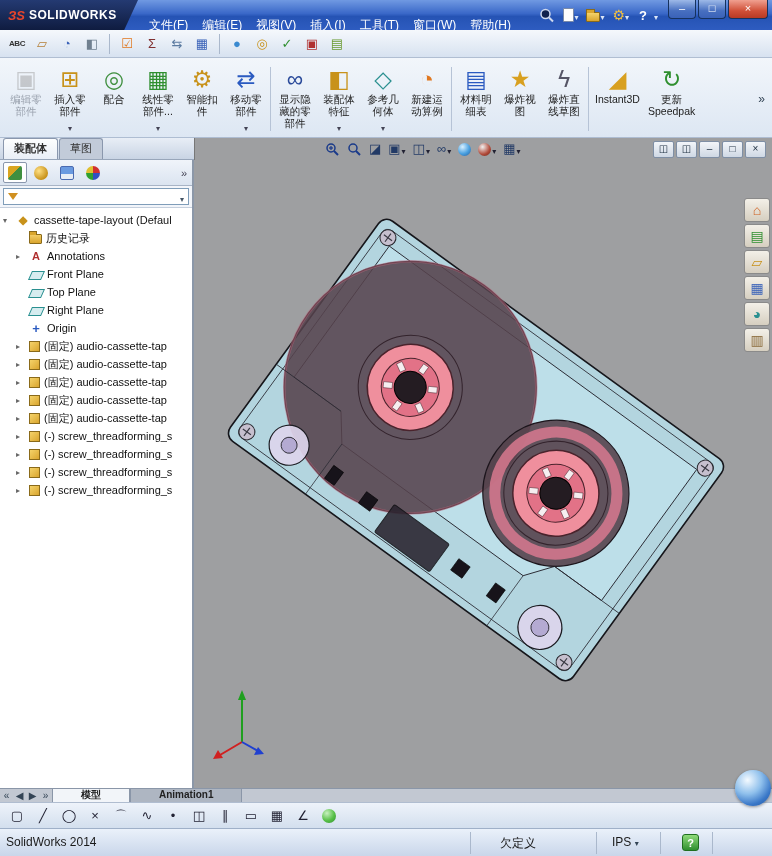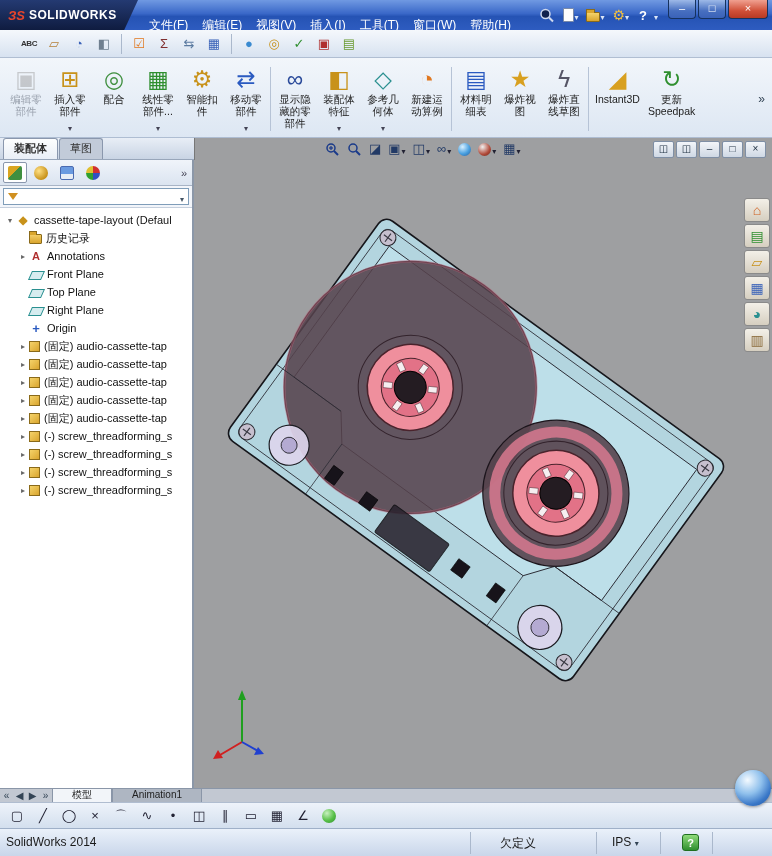--- a/index.html
+++ b/index.html
@@ -32,21 +32,21 @@
   .help-btn{ font-size:13px; font-weight:bold; color:#fff; padding:0 5px; }
   .winbtns{ display:flex; margin-left:8px; margin-right:4px; align-self:flex-start; }
   .winbtn{ width:28px; height:19px; border:1px solid #16325e; border-top:none;
     border-radius:0 0 4px 4px; background:linear-gradient(#9db9e8,#476fc0 60%,#3a62b8);
     color:#fff; font-size:11px; line-height:17px; text-align:center; margin-left:2px; }
   .winbtn.close{ width:40px; background:linear-gradient(#f0a090,#d05038 60%,#b83a24); }
 
   
   .toolbar2{ position:absolute; left:0; top:30px; width:772px; height:28px;
     background:linear-gradient(#f5f8fc,#d7e2f0); border-bottom:1px solid #b0bed2;
-    display:flex; align-items:center; padding-left:17px; gap:1px; }
+    display:flex; align-items:center; padding-left:5px; gap:1px; }
   .t2{ min-width:24px; height:24px; display:flex; align-items:center; justify-content:center;
     font-size:13px; border:1px solid transparent; border-radius:2px; }
   .t2.small{ font-size:8px; font-weight:bold; letter-spacing:-.5px; }
   .sep-v{ width:1px; height:20px; background:#aab8cc; margin:0 4px; }
   .c-dark{color:#333}.c-tan{color:#b5803a}.c-blue{color:#3a62b8}.c-gray{color:#708090}
   .c-orange{color:#e07820}.c-maroon{color:#803030}.c-steel{color:#5a7aa0}
   .c-gold{color:#c8921a}.c-green{color:#2f8f2f}.c-red{color:#b03030}.c-olive{color:#6a9a30}
   .c-ball{color:#3a8ad0}
 
   
@@ -106,21 +106,21 @@
   .filter-row{ height:22px; padding:2px 3px; border-bottom:1px solid #c5cfdd; background:#f2f5fa; }
   .filter-box{ height:17px; border:1px solid #7f9db9; background:#fff; display:flex;
     align-items:center; padding:0 4px; gap:4px; }
   .funnel{ width:0; height:0; border-left:5px solid transparent; border-right:5px solid transparent;
     border-top:7px solid #d09020; }
   .filter-input{ flex:1; height:100%; }
   .filter-dd{ color:#456; }
 
   .tree{ flex:1; overflow:hidden; padding-top:3px; }
   .trow{ display:flex; align-items:center; height:18px; padding-left:16px; gap:4px;
-    font-size:11px; color:#111; white-space:nowrap; overflow:hidden;text-align:right; }
+    font-size:11px; color:#111; white-space:nowrap; overflow:hidden; }
   .trow.root{ padding-left:3px; }
   .exp{ width:9px; flex:none; font-size:8px; color:#666; }
   .exp::before{ content:"▸"; }
   .exp.open::before{ content:"▾"; }
   .exp.none::before{ content:""; }
   .tico{ flex:none; display:inline-flex; align-items:center; justify-content:center;
     width:14px; height:14px; font-size:11px; }
   .ico-asm::before{ content:"◆"; color:#c8921a; font-size:12px; }
   .ico-folder-t{ width:13px; height:10px; background:linear-gradient(#f2cc66,#d9a52e);
     border:1px solid #8a6a1a; border-radius:1px; position:relative; margin-top:2px; }
@@ -144,22 +144,22 @@
     justify-content:center; font-size:14px; }
   .tp1{color:#d06020}.tp2{color:#2f8f2f}.tp3{color:#c8921a}.tp4{color:#3a62b8}
   .tp5{color:#2a9090}.tp6{color:#8a6a3a}
   .triad{ position:absolute; left:14px; top:524px; }
 
   
   .bottombar{ position:absolute; left:0; top:788px; width:772px; height:14px;
     background:#c2c8d2; border-top:1px solid #8a96a8; display:flex; align-items:stretch;
     font-size:10px; }
   .nav-a{ width:13px; text-align:center; color:#345; line-height:13px; }
-  .btab{ padding:0 19px; line-height:12px; border-right:1px solid #8a96a8;
-    border-left:1px solid #8a96a8; background:#aeb6c2; color:#222; }
+  .btab{ padding:0 28px; line-height:12px; border-right:1px solid #8a96a8;
+    border-left:1px solid #8a96a8; background:#aeb6c2; color:#222;font-weight:bold; }
   .btab.active{ background:#f2f5f9; }
 
   
   .sketchbar{ position:absolute; left:0; top:802px; width:772px; height:26px;
     background:linear-gradient(#eef3fa,#d3dfee); border-top:1px solid #b0bdd0;
     display:flex; align-items:center; padding-left:5px; gap:2px; }
   .sk-btn{ width:24px; height:22px; display:flex; align-items:center; justify-content:center;
     font-size:13px; color:#223; border-radius:2px; }
   .green-ball{ width:14px; height:14px; border-radius:50%;
     background:radial-gradient(circle at 35% 30%,#c8f0c0,#58c048 55%,#2f8f2f); }

